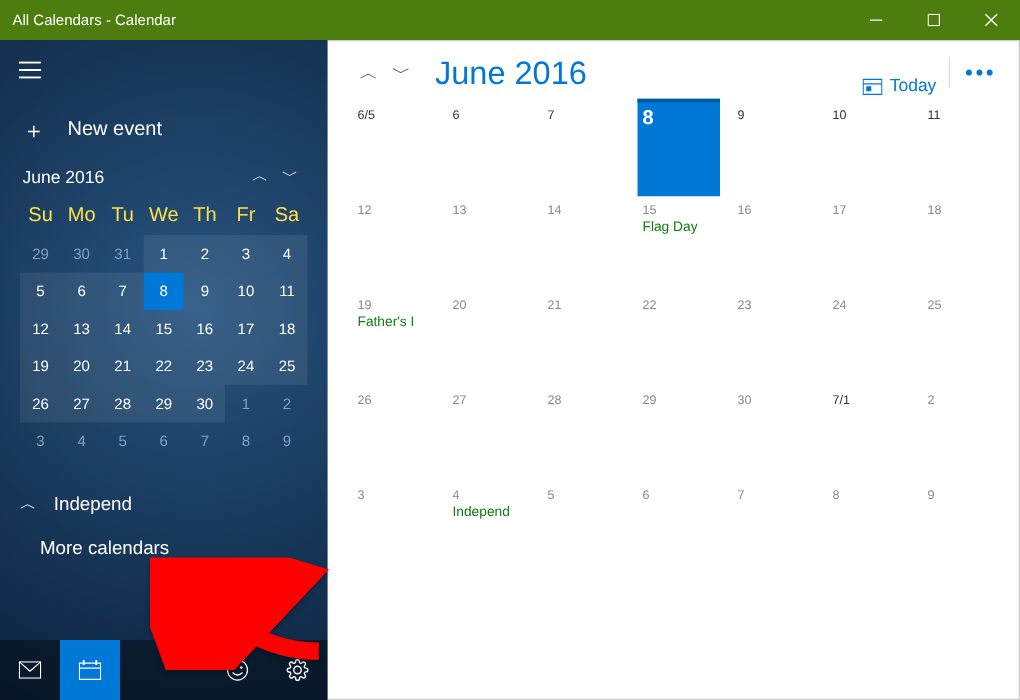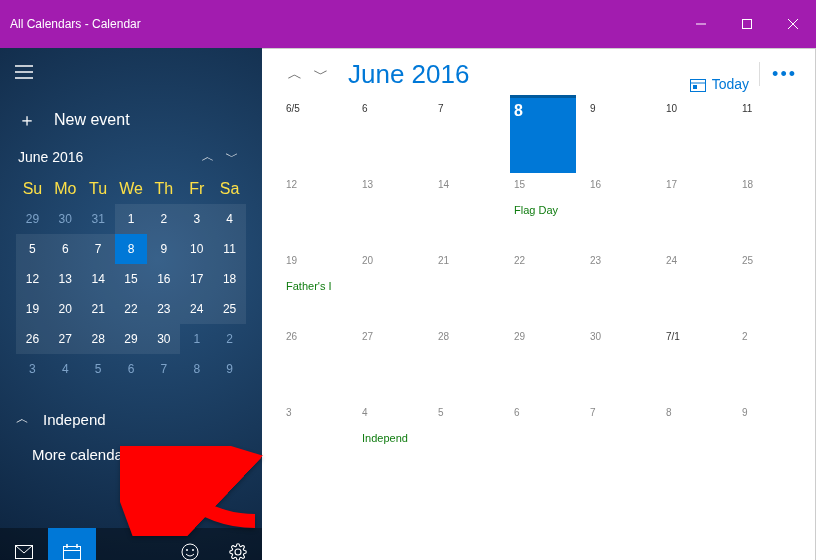--- a/index.html
+++ b/index.html
@@ -1,17 +1,17 @@
 <!DOCTYPE html>
 <html><head>
 <meta charset="utf-8">
 <style>
   * { box-sizing: border-box; margin: 0; padding: 0; font-family: "Segoe UI", sans-serif; }
   body { width: 816px; height: 560px; overflow: hidden; background: #fff; position: relative; }
-  .titlebar { height: 48px; background: #a21caf; color: #fff; display: flex; align-items: center; font-size: 12px; padding-left: 10px; }
+  .titlebar { height: 32px; background: #4d7c0f; color: #fff; display: flex; align-items: center; font-size: 12px; padding-left: 10px; }
   .titlebar .title-text { flex: 1; }
   .win-controls { display: flex; }
   .win-btn { width: 46px; height: 32px; display: flex; align-items: center; justify-content: center; cursor: pointer; color: #fff; }
   .app { display: flex; height: calc(100% - 32px); }
   .sidebar { width: 262px; background: #143a5f; color: #fff; position: relative; overflow: hidden; }
   .sidebar::before { content:""; position:absolute; inset:0; background: radial-gradient(circle at 60% 40%, rgba(60,110,160,0.5), rgba(10,30,55,0.9)); pointer-events:none; }
   .sidebar > * { position: relative; z-index: 1; }
   .hamburger { width: 48px; height: 48px; display:flex; align-items:center; justify-content:center; cursor:pointer; }
   .new-event { display:flex; align-items:center; height:48px; padding-left:18px; font-size:16px; cursor:pointer; }
   .new-event .plus { margin-right: 18px; font-size:18px; font-weight:300; }
@@ -44,21 +44,21 @@
   .grid-head { display:flex; padding: 0 0 6px 20px; }
   .gh-cell { width: 66px; font-size:13px; color:#555; text-align:left; padding-left:4px; margin-right:10px; }
   .gh-cell.today-col { color:#000; font-weight:600; }
   .grid { padding-left:20px; flex:1; }
   .grid-row { display:flex; height:76px; }
   .g-cell { width:66px; margin-right:10px; font-size:14px; color:#888; padding:4px 0 0 4px; position:relative; cursor:pointer; }
   .g-cell.cur { color:#333; }
   .g-cell .num { font-size:10px; }
   .g-cell.today { background:#0078d7; color:#fff; margin-top:-4px; border-top:3px solid #005a9e; height:78px; }
   .g-cell.today .num { font-weight:600; font-size:16px; }
-  .ev { font-size:11px; color:#107c10; margin-top:14px; white-space:nowrap; overflow:hidden; }
+  .ev { font-size:11px; color:#107c10; margin-top:2px; white-space:nowrap; overflow:hidden; }
   .arrow { position:absolute; left:120px; top:446px; pointer-events:none; z-index:5; }
   .arrow svg { filter: drop-shadow(0 2px 2px rgba(0,0,0,0.3)); }
 </style>
 </head>
 <body>
 
 <div class="titlebar">
   <span class="title-text">All Calendars - Calendar</span>
   <div class="win-controls">
     <div class="win-btn">

